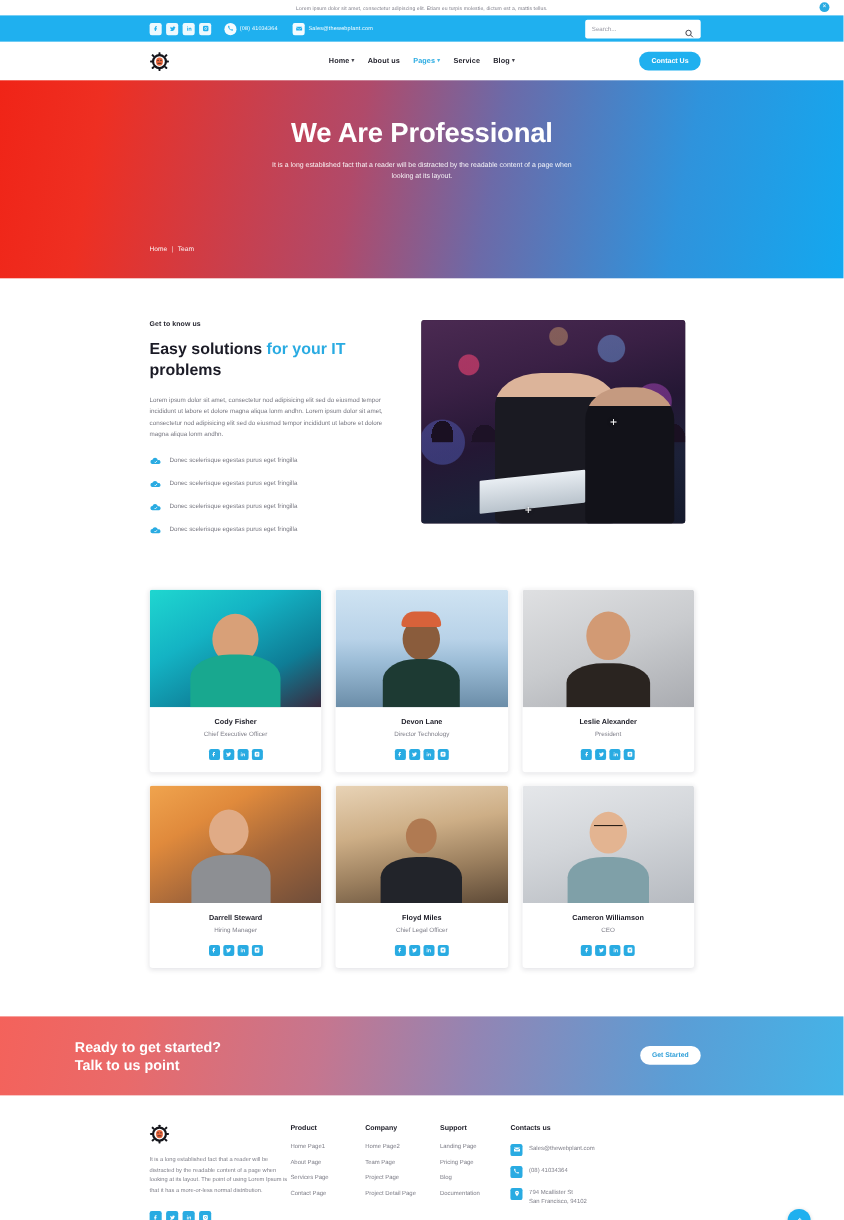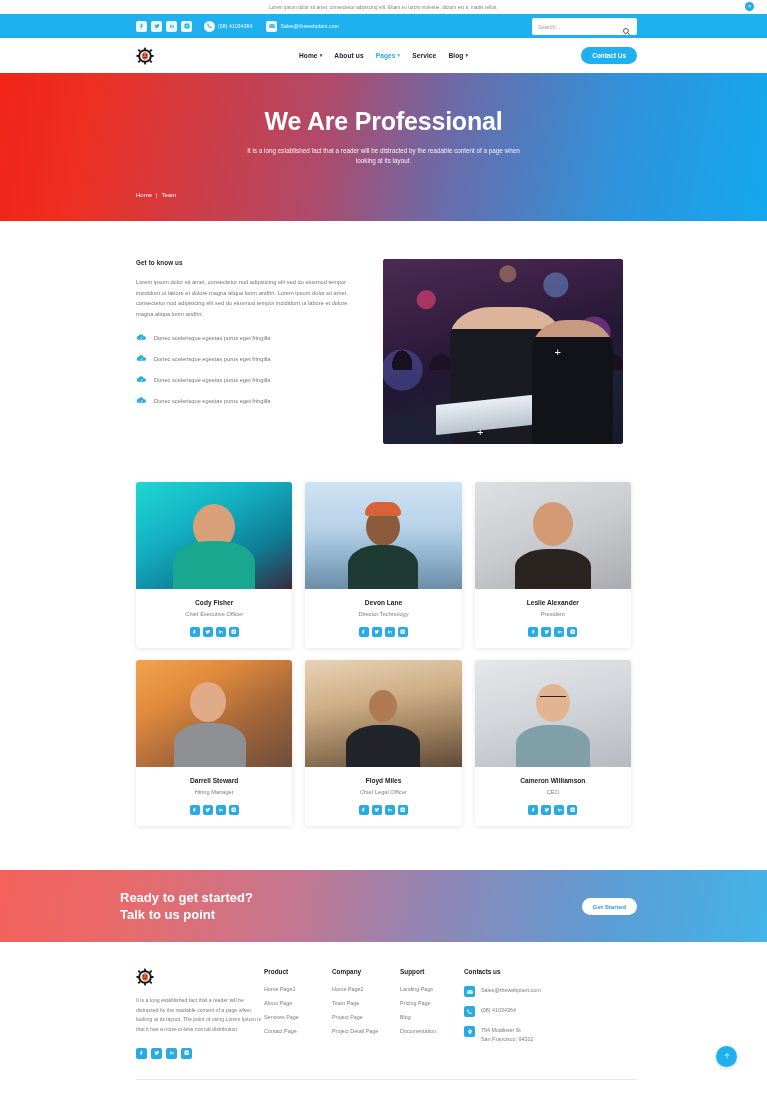--- a/index.html
+++ b/index.html
@@ -124,21 +124,21 @@
     font-weight: bold;
     border: 0;
     border-radius: 10px;
     padding: 5px 11px;
     cursor: pointer;
     font-family: "Liberation Sans", sans-serif;
   }
 
   
   .hero {
-    height: 148px;
+    height: 180px;
     background: linear-gradient(100deg,#f02417 0%, #ee2f22 12%, #b04a6a 42%, #6c6aa8 58%, #2f93dc 80%, #13a8ef 100%);
     position: relative;
     padding-top: 34px;
     text-align: center;
     color: #fff;
     overflow: hidden;
   }
   .hero h1 {
     font-size: 25px;
     font-weight: bold;
@@ -292,21 +292,21 @@
   .p-leslie .bg { background: linear-gradient(160deg,#dfe0e2 0%,#c9cbce 50%,#a9abb0 100%); }
   .p-darrell .bg { background: linear-gradient(150deg,#f0a44e 0%,#e08a3c 30%,#a5673a 62%,#6e4d3a 100%); }
   .p-floyd .bg { background: linear-gradient(170deg,#e8d3b6 0%,#cdae86 38%,#9b7f5e 68%,#5e4a37 100%); }
   .p-cameron .bg { background: linear-gradient(165deg,#e5e7ea 0%,#d3d6da 45%,#b6bac0 100%); }
 
   
   .cta {
     height: 72px;
     background: linear-gradient(100deg,#f4625b 0%,#e96a6a 16%,#c5768f 38%,#9285b4 56%,#5a9ed6 80%,#43b4e8 100%);
     display: flex; align-items: center;
-    padding: 0 130px 0 120px;
+    padding: 0 130px 0 68px;
     position: relative;
   }
   .cta h3 {
     color: #fff; font-size: 13px; font-weight: bold; line-height: 1.32;
   }
   .btn-started {
     position: absolute; right: 130px;
     background: #fff; color: #2f9fd8;
     font-size: 6.2px; font-weight: bold;
     border: 0; border-radius: 10px;
@@ -475,20 +475,24 @@
   <div class="crumb">
     <span>Home</span>
     <span class="sep">|</span>
     <span>Team</span>
   </div>
 </div>
 
 <div class="about">
   <div class="about-left">
     <div class="eyebrow">Get to know us</div>
+    <h2>
+      <span>Easy solutions </span><span class="hl">for your IT</span><br>
+      <span>problems</span>
+    </h2>
     <div class="about-desc">Lorem ipsum dolor sit amet, consectetur nod adipisicing elit sed do eiusmod tempor incididunt ut labore et dolore magna aliqua lonm andhn. Lorem ipsum dolor sit amet, consectetur nod adipisicing elit sed do eiusmod tempor incididunt ut labore et dolore magna aliqua lonm andhn.</div>
 
     <div class="feat">
       <span class="feat-ico">
         <svg viewBox="0 0 24 24" style="width:11px;height:11px;display:block">
             <path d="M19 17H6a4.2 4.2 0 0 1-.4-8.4A5.6 5.6 0 0 1 16.4 9.4 3.9 3.9 0 0 1 19 17z" fill="#29abe2"></path>
             <path d="M9.8 12.8l1.6 1.7 3.3-3.6" stroke="#fff" stroke-width="1.6" fill="none"></path>
           </svg>
       </span>
       <span class="feat-txt">Donec scelerisque egestas purus eget fringilla</span>

